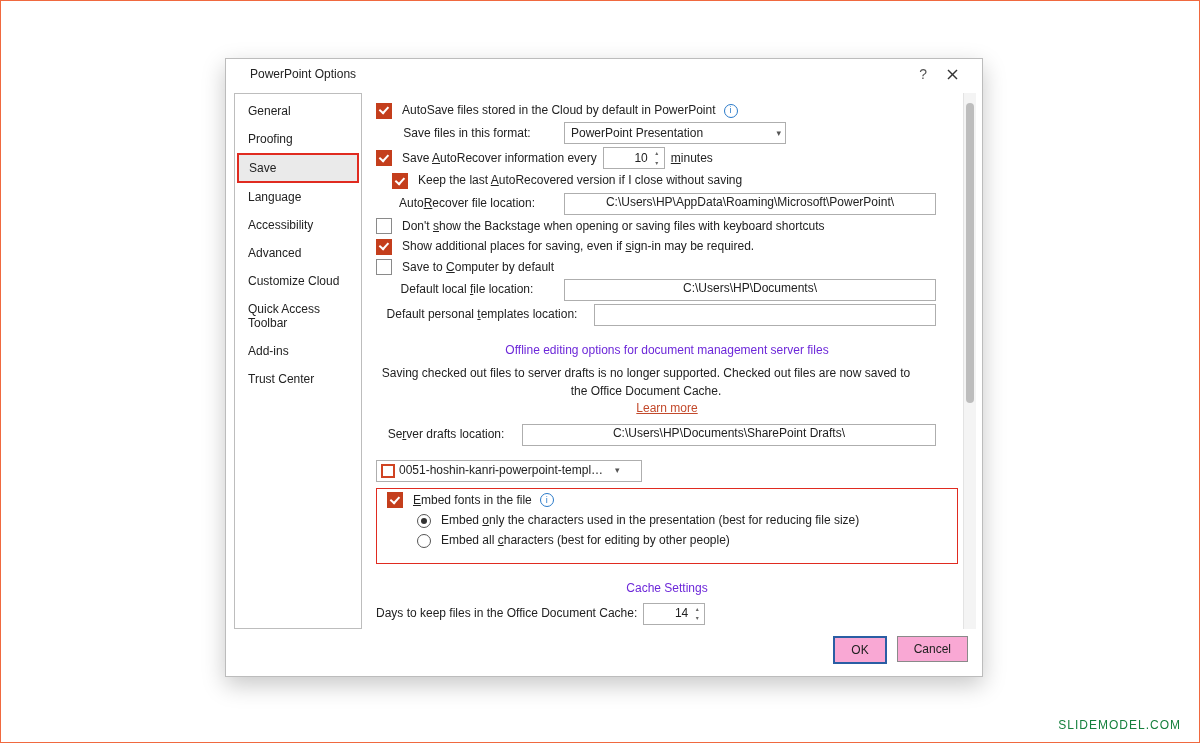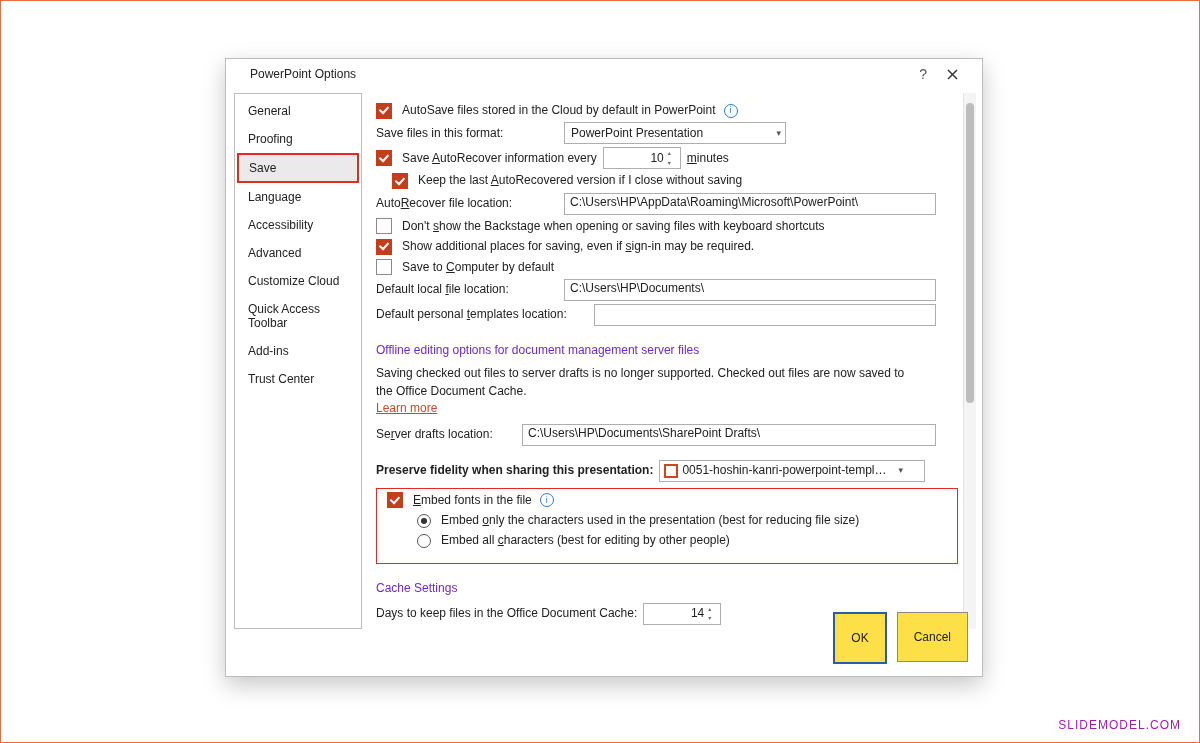--- a/index.html
+++ b/index.html
@@ -8,50 +8,50 @@
   .titlebar{display:flex;align-items:center;justify-content:space-between;height:30px;padding:0 24px;}
   .titlebar .title{font-size:12px;}
   .titlebar .controls{display:flex;align-items:center;gap:20px;}
   .help-icon{font-size:14px;color:#555;}
   .close-x{width:11px;height:11px;}
   .close-x svg{width:11px;height:11px;stroke:#333;stroke-width:1.4;}
   .body{display:flex;height:540px;}
   .sidebar{width:126px;border:1px solid #bdbdbd;margin:4px 0 0 8px;padding:3px 0;background:#fff;}
   .side-item{padding:6px 10px;cursor:default;border:1px solid transparent;margin:0 2px 0 2px;}
   .side-item.selected{border:2px solid #e02b20;background:#eaeaea;}
-  .content{flex:1;margin:4px 6px 0 12px;position:relative;overflow:hidden;}
+  .content{flex:1;margin:4px 6px 0 12px;position:relative;overflow:hidden;text-align:center;}
   .scroll-track{position:absolute;right:0;top:0;bottom:0;width:12px;background:#f4f4f4;border-left:1px solid #e3e3e3;}
   .scroll-thumb{position:absolute;left:2px;right:2px;top:10px;height:300px;background:#bdbdbd;border-radius:4px;}
   .inner{padding:6px 18px 0 2px;line-height:1.45;}
   .row{display:flex;align-items:center;margin:3px 0;gap:6px;flex-wrap:wrap;}
   .u{text-decoration:underline;text-underline-offset:1px;}
   .chk{appearance:none;width:14px;height:14px;border:1px solid #8a8a8a;background:#fff;margin:0 4px 0 0;display:inline-flex;align-items:center;justify-content:center;}
   .chk.checked{background:#c43e1c;border-color:#c43e1c;}
   .chk.checked::after{content:"";width:4px;height:7px;border:2px solid #fff;border-top:none;border-left:none;transform:rotate(42deg) translate(-1px,-1px);}
   .info{display:inline-flex;width:12px;height:12px;border:1px solid #2a7ac9;border-radius:50%;color:#2a7ac9;font-size:9px;align-items:center;justify-content:center;margin-left:2px;}
   .select{display:inline-flex;align-items:center;justify-content:space-between;border:1px solid #aeaeae;height:20px;padding:0 4px 0 6px;background:#fff;}
   .select .arrow{font-size:9px;color:#555;margin-left:6px;}
-  .num{width:44px;height:20px;border:1px solid #aeaeae;display:inline-flex;align-items:center;justify-content:flex-end;padding:0 16px 0 16px;position:relative;background:#fff;}
+  .num{width:44px;height:20px;border:1px solid #aeaeae;display:inline-flex;align-items:center;justify-content:flex-end;padding:0 16px 0 0;position:relative;background:#fff;}
   .num .spin{position:absolute;right:2px;top:1px;bottom:1px;width:10px;display:flex;flex-direction:column;justify-content:space-between;font-size:6px;color:#666;}
   .textfield{border:1px solid #aeaeae;height:20px;background:#fff;padding:0 5px;overflow:hidden;white-space:nowrap;}
   .section-h{font-weight:400;margin:16px 0 6px;color:#6d28d9;}
   .link{color:#c34a2c;text-decoration:underline;cursor:pointer;}
   .red-callout{border:1.5px solid #e02b20;padding:0 10px 10px;margin:6px 0 8px;}
   .radio{appearance:none;width:12px;height:12px;border:1px solid #555;border-radius:50%;margin:0 4px 0 0;display:inline-flex;align-items:center;justify-content:center;}
   .radio.sel::after{content:"";width:6px;height:6px;border-radius:50%;background:#333;}
   .indent{margin-left:30px;}
   .indent2{margin-left:16px;}
-  .btn{border:1px solid #8a8a8a;background:#fde047;height:24px;padding:12px 16px;display:inline-flex;align-items:center;cursor:default;}
+  .btn{border:1px solid #8a8a8a;background:#f9a8d4;height:24px;padding:0 16px;display:inline-flex;align-items:center;cursor:default;}
   .btn.primary{border:2px solid #2a5ea4;}
   .footer{position:absolute;right:14px;bottom:12px;display:flex;gap:10px;}
   .file-select{display:inline-flex;align-items:center;border:1px solid #aeaeae;height:20px;background:#fff;padding:0 4px 0 4px;}
   .file-select .pp-icon{width:14px;height:14px;background:#d04423;margin-right:4px;position:relative;}
   .file-select .pp-icon::after{content:"";position:absolute;left:2px;top:2px;right:2px;bottom:2px;background:#fff;}
   .file-select .arrow{font-size:9px;color:#555;margin-left:6px;}
-  .watermark{position:absolute;right:18px;bottom:10px;font-size:12px;letter-spacing:1px;color:#a21caf;font-family:Arial,Helvetica,sans-serif;text-align:center;}
+  .watermark{position:absolute;right:18px;bottom:10px;font-size:12px;letter-spacing:1px;color:#15803d;font-family:Arial,Helvetica,sans-serif;text-align:center;}
 </style>
 </head>
 <body>
 
 <div class="page">
   <div class="dialog">
 
     <div class="titlebar">
       <span class="title">PowerPoint Options</span>
       <div class="controls">
@@ -147,21 +147,20 @@
 
           <div class="section-h">Offline editing options for document management server files</div>
           <div style="max-width:540px">Saving checked out files to server drafts is no longer supported. Checked out files are now saved to the Office Document Cache.</div>
           <div><span class="link">Learn more</span></div>
           <div class="row" style="margin-top:6px">
             <span style="width:140px">Se<span class="u">r</span>ver drafts location:</span>
             <span class="textfield" style="width:402px">C:\Users\HP\Documents\SharePoint Drafts\</span>
           </div>
 
           <div class="row" style="margin-top:14px">
-            <span style="font-weight:600">Preserve fidelity when sharing this presentation:</span>
             <span class="file-select" style="width:256px">
               <span class="pp-icon"></span>
               <span style="overflow:hidden;white-space:nowrap;text-overflow:ellipsis;max-width:210px">0051-hoshin-kanri-powerpoint-template...</span>
               <span class="arrow">▾</span>
             </span>
           </div>
 
           <div class="red-callout">
             <div class="row">
               <span class="chk checked"></span>

